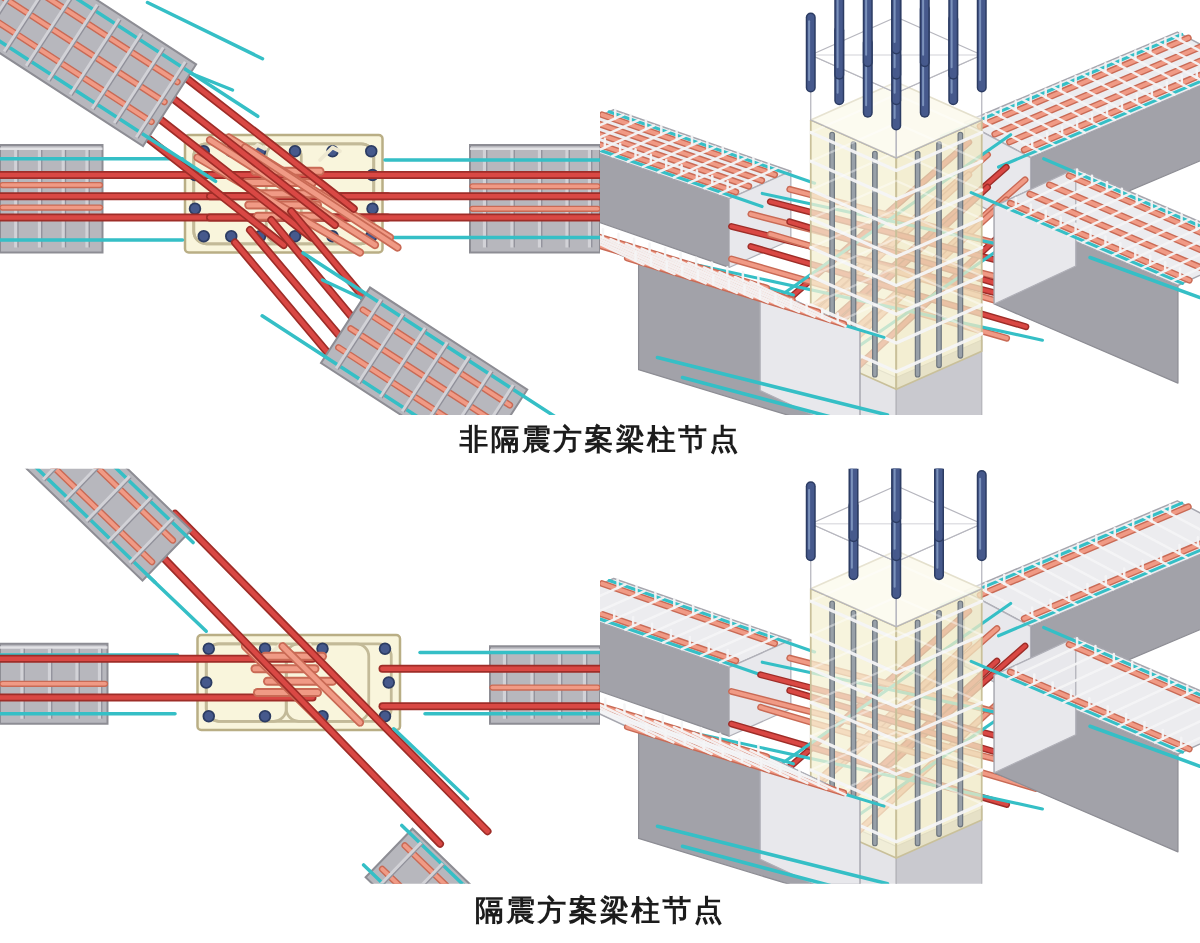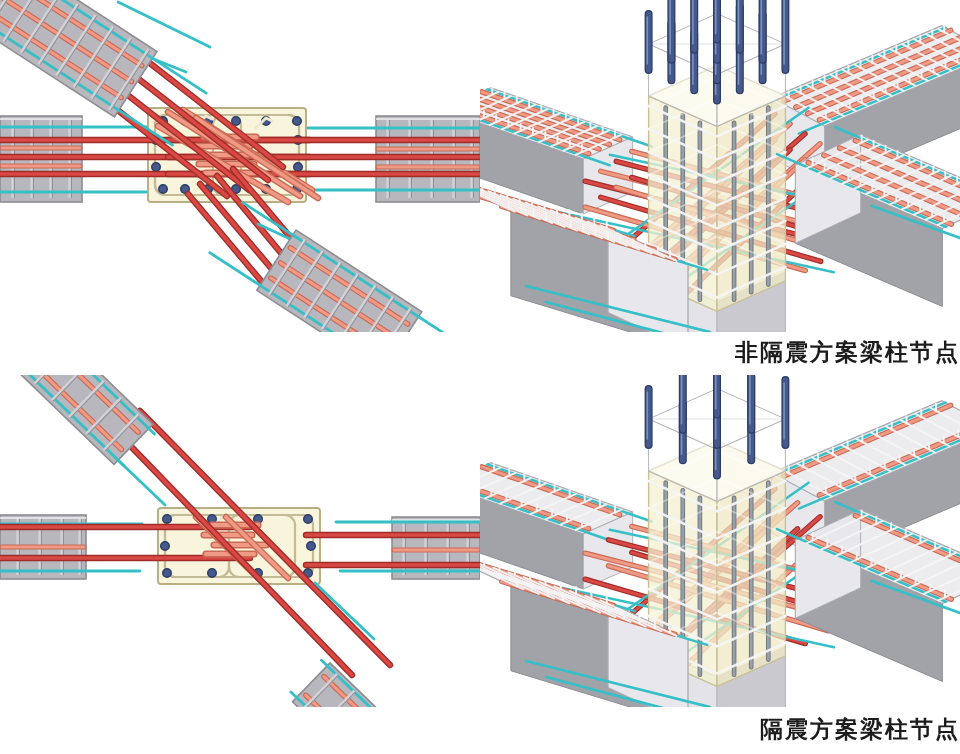--- a/index.html
+++ b/index.html
@@ -1,20 +1,20 @@
 <!DOCTYPE html>
 <html style="--background: #ffffff; --caption-text: #1c1c1c; --concrete-light: #ececef; --concrete-mid: #b7b7bd; --concrete-side: #a2a2a9; --concrete-dark: #8d8d94; --concrete-cut: #e8e8ec; --pedestal-light: #e4e4e8; --pedestal-dark: #c9c9cf; --joint-fill: #f9f5dc; --joint-stroke: #b9ae85; --stirrup-tan: #c3ba98; --hook-white: #eee8d0; --rebar-red: #d94844; --rebar-red-edge: #9e2d28; --rebar-salmon: #f09a85; --rebar-salmon-edge: #c96a55; --tie-teal: #35bfc6; --stirrup-white: #f4f4f6; --stirrup-gray: #90909a; --stirrup-light: #d2d2d7; --dot-blue: #46598c; --dot-blue-edge: #2c3c63; --column-yellow: #f5f1d2; --column-yellow-right: #efe9c4; --column-yellow-edge: #c9c09a; --column-bar-gray: #98a0a8; --column-bar-edge: #6f777f; --rebar-blue: #46598c; --rebar-blue-edge: #2c3c63; --rebar-blue-hi: #8198c0; --ghost-edge: #b6b6be;"><head>
 <meta charset="utf-8">
 <style>
   html,body{margin:0;padding:0;}
   body{background:var(--background,#fff);font-family:"DejaVu Sans","Liberation Sans",sans-serif;}
   .page{position:relative;width:960px;height:754px;background:var(--background,#fff);overflow:hidden;}
   .row{display:flex;width:960px;height:332px;}
   .panel{width:480px;height:332px;display:block;overflow:hidden;}
-  .caption{width:960px;text-align:right;font-weight:bold;
+  .caption{width:960px;text-align:center;font-weight:bold;
            font-size:23px;letter-spacing:2px;color:var(--caption-text,#1c1c1c);
            font-family:"DejaVu Sans","Liberation Sans",sans-serif;}
   .caption.top{height:43px;line-height:40px;}
   .caption.bottom{height:47px;line-height:44px;}
   svg{display:block;}
 </style>
 </head>
 <body>
 
 <div class="page">

